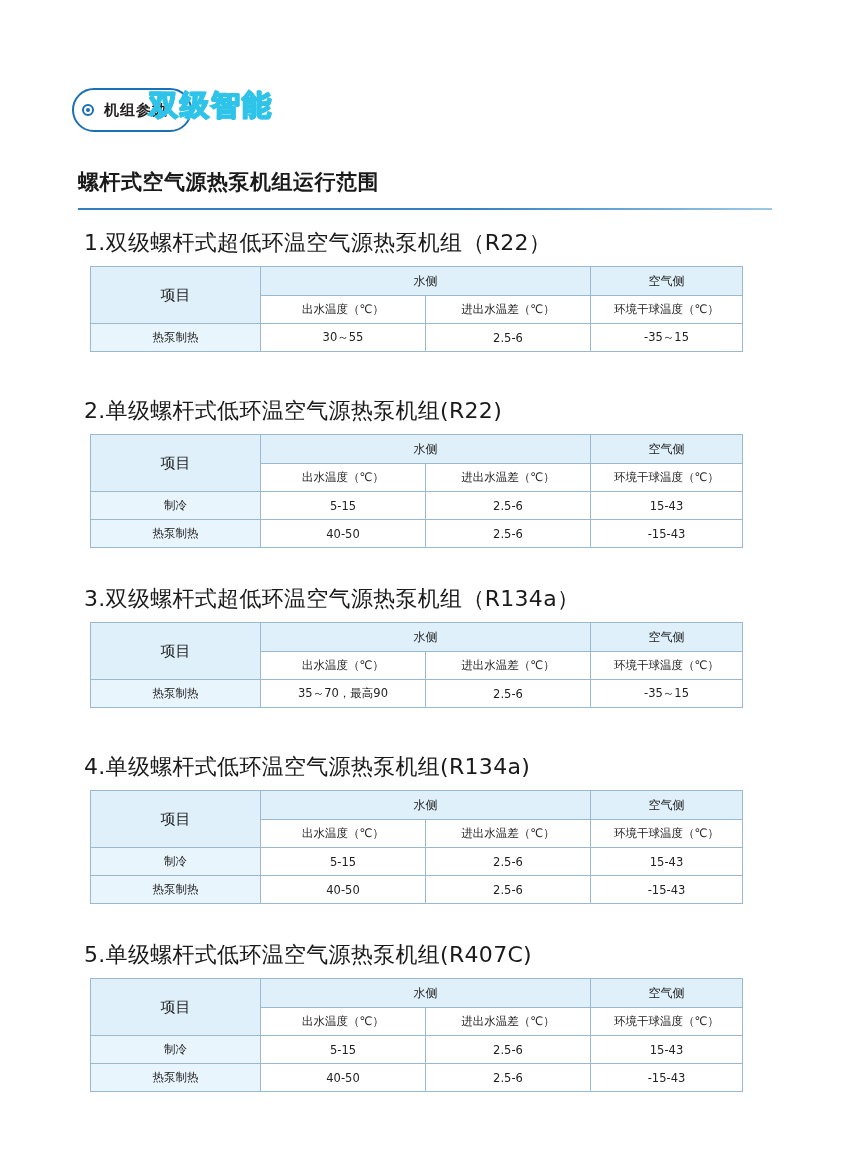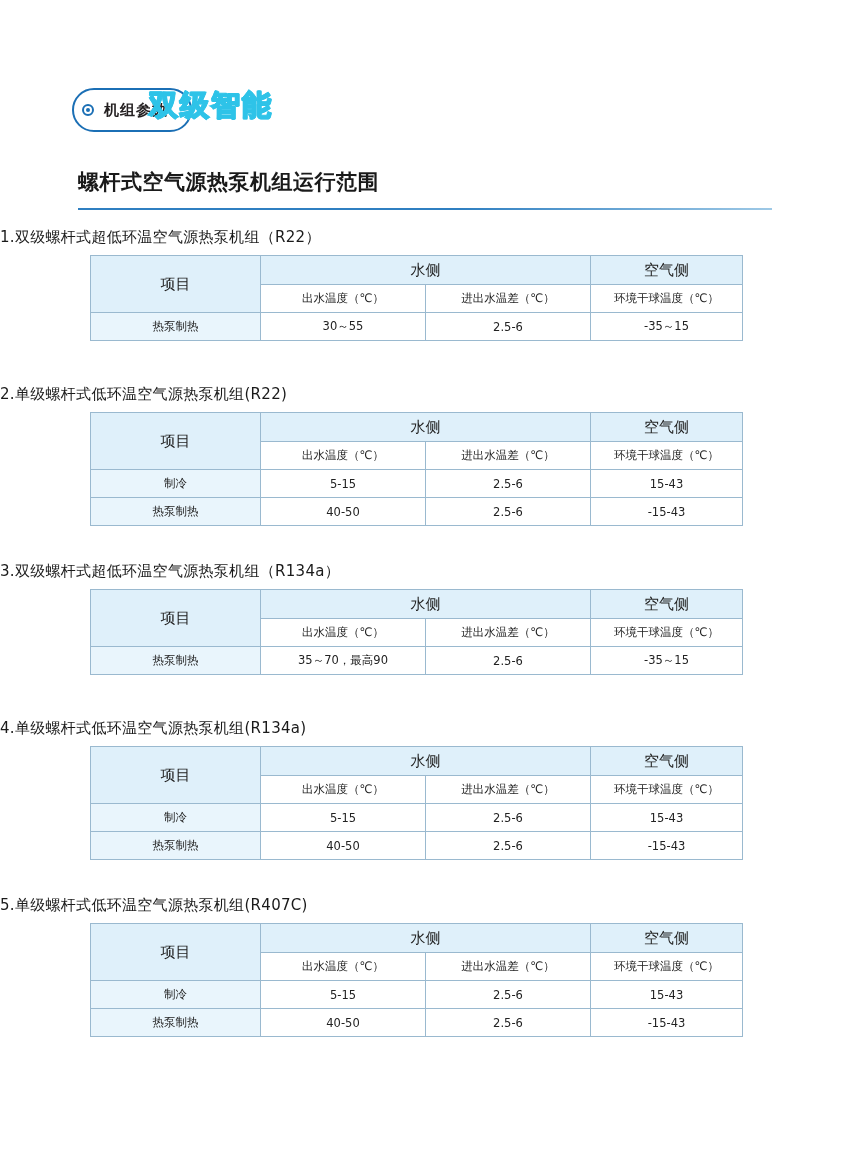--- a/index.html
+++ b/index.html
@@ -110,24 +110,25 @@
   .content {
     position: absolute;
     left: 0;
     top: 228px;
     width: 850px;
   }
   .block {
     margin: 0 0 10px 0;
   }
   .block-heading {
-    font-size: 15px;
+    font-size: 22px;
     font-weight: 400;
     color: #1a1a1a;
     margin: 0 0 8px 0;
+    padding-left: 84px;
     letter-spacing: 0.3px;
     font-family: "DejaVu Sans", "Liberation Sans", sans-serif;
   }
   table.spec {
     border-collapse: collapse;
     table-layout: fixed;
     margin-left: 90px;
     width: 652px;
     font-family: "DejaVu Sans", "Liberation Sans", sans-serif;
   }
@@ -139,21 +140,21 @@
     color: #222;
     padding: 0;
   }
   .hdr {
     background: #dff0fa;
     height: 28px;
     font-size: 14.5px;
     font-weight: 400;
   }
   .hdr-big {
-    font-size: 15px;
+    font-size: 12px;
   }
   .item-cell {
     background: #dff0fa;
     font-size: 15px;
   }
   .sub {
     background: #ffffff;
     height: 27px;
     font-size: 11.5px;
     color: #333;

